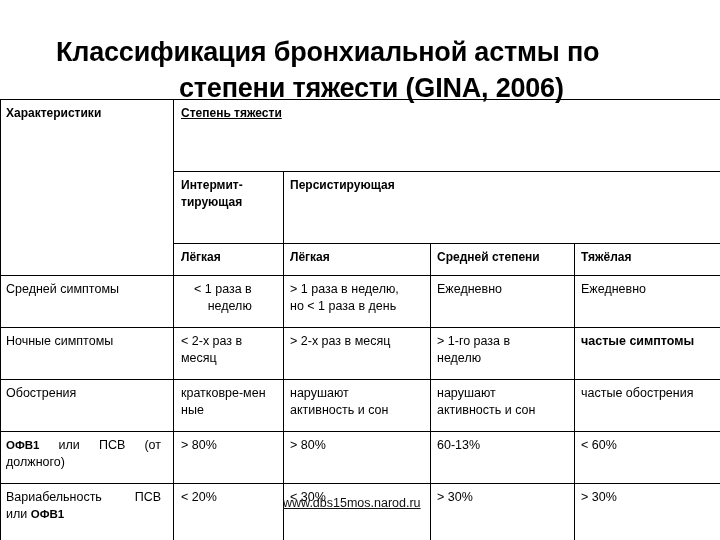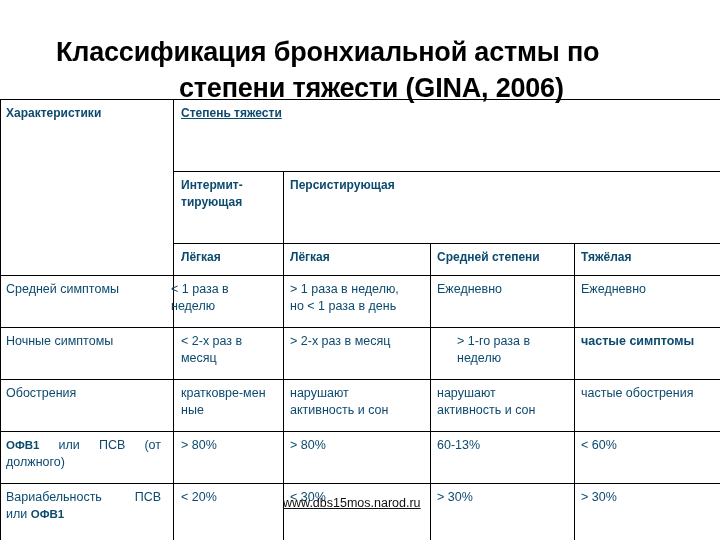--- a/index.html
+++ b/index.html
@@ -12,21 +12,21 @@
     font-family:"Liberation Sans", sans-serif; font-weight:bold;
     font-size:27px; line-height:32px; letter-spacing:-0.2px;
   }
   .title .l1 { position:absolute; left:56px; top:0; white-space:nowrap; }
   .title .l2 { position:absolute; left:179px; top:36px; white-space:nowrap; }
   .tbl { position:absolute; left:0; top:0; width:720px; height:540px; }
   .hl { position:absolute; height:1px; background:#000; }
   .vl { position:absolute; width:1px; background:#000; }
   .cell {
     position:absolute; font-size:12.5px; line-height:17px; white-space:nowrap;
-    color:#0c4a6e;
+    color:#000000;
   }
   .hdr { font-weight:bold; font-size:12px; }
   .justify { display:flex; justify-content:space-between; width:155px; }
   .wm {
     position:absolute; left:283px; top:496px; font-size:12.5px; color:#111;
     white-space:nowrap;
     text-decoration:underline;
   }
 </style>
 </head>
@@ -60,38 +60,38 @@
     <div>Интермит-</div>
     <div>тирующая</div>
   </div>
   <div class="cell hdr" style="left:290px;top:177px;">Персистирующая</div>
   <div class="cell hdr" style="left:181px;top:249px;">Лёгкая</div>
   <div class="cell hdr" style="left:290px;top:249px;">Лёгкая</div>
   <div class="cell hdr" style="left:437px;top:249px;">Средней степени</div>
   <div class="cell hdr" style="left:581px;top:249px;">Тяжёлая</div>
 
   <div class="cell" style="left:6px;top:281px;">Средней симптомы</div>
-  <div class="cell" style="left:171px;top:281px;">
+  <div class="cell" style="left:194px;top:281px;text-align:right;">
       <div>&lt; 1 раза в</div>
       <div>неделю</div>
     </div>
   <div class="cell" style="left:290px;top:281px;">
       <div>&gt; 1 раза в неделю,</div>
       <div>но &lt; 1 раза в день</div>
     </div>
   <div class="cell" style="left:437px;top:281px;">Ежедневно</div>
   <div class="cell" style="left:581px;top:281px;">Ежедневно</div>
 
   <div class="cell" style="left:6px;top:333px;">Ночные симптомы</div>
   <div class="cell" style="left:181px;top:333px;">
       <div>&lt; 2-х раз в</div>
       <div>месяц</div>
     </div>
   <div class="cell" style="left:290px;top:333px;">&gt; 2-х раз в месяц</div>
-  <div class="cell" style="left:437px;top:333px;margin-left:20px;">
+  <div class="cell" style="left:437px;top:333px;">
       <div>&gt; 1-го раза в</div>
       <div>неделю</div>
     </div>
   <div class="cell" style="left:581px;top:333px;font-weight:bold;">частые симптомы</div>
 
   <div class="cell" style="left:6px;top:385px;">Обострения</div>
   <div class="cell" style="left:181px;top:385px;">
       <div>кратковре-мен</div>
       <div>ные</div>
     </div>

